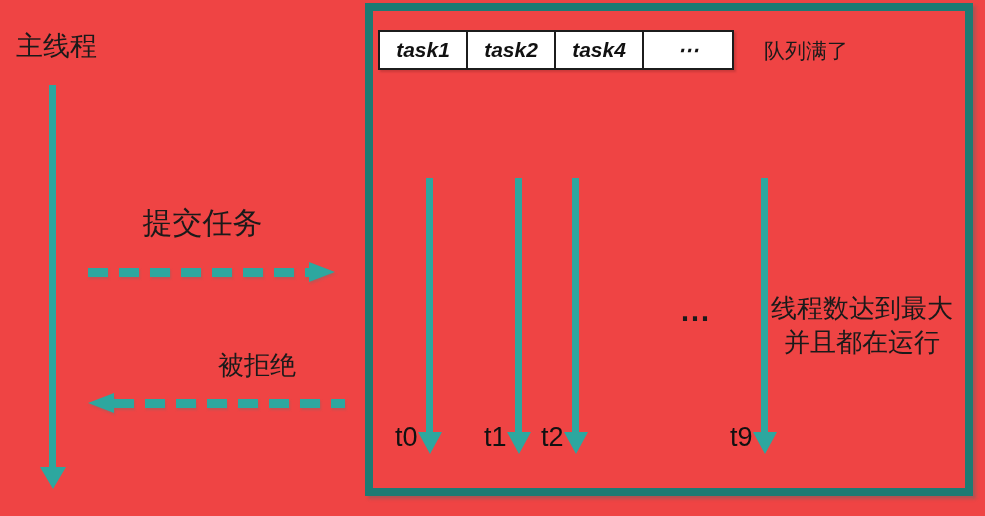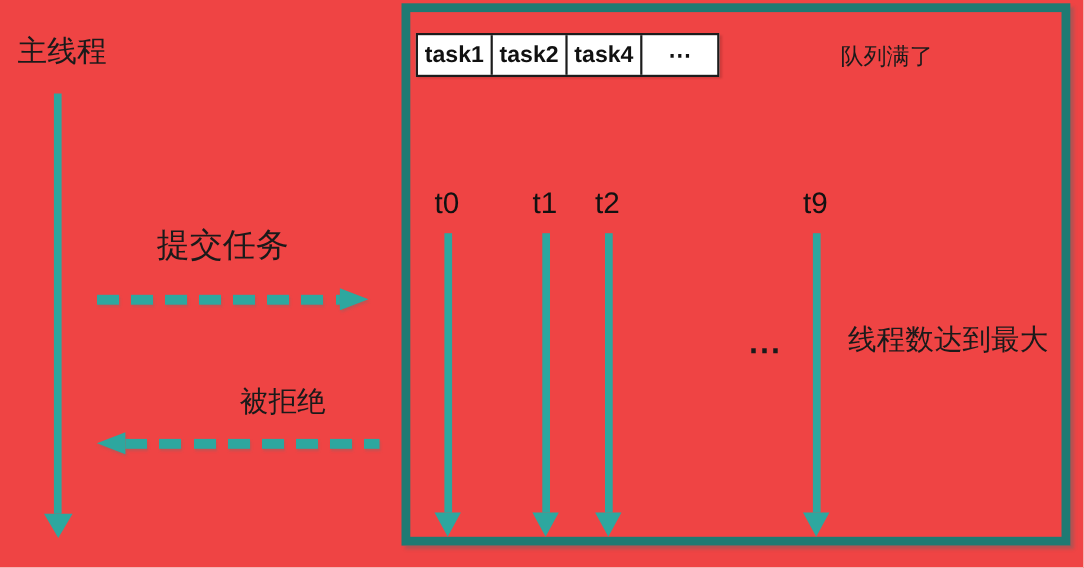--- a/index.html
+++ b/index.html
@@ -55,29 +55,29 @@
     box-shadow: 3px 3px 3px rgba(100,100,100,0.45);
   }
 
   
   .queue {
     position: absolute; left: 378px; top: 30px; height: 40px;
     display: flex; border: 2px solid #1c1c1c; background: #ffffff;
     box-shadow: 2px 2px 2px rgba(0,0,0,0.15);
   }
   .qcell {
-    width: 68px; display: flex; align-items: center; justify-content: center;
-    border-right: 2px solid #1c1c1c; font-size: 21px; font-weight: bold; color: #111;
+    width: 88px; display: flex; align-items: center; justify-content: center;
+    border-right: 2px solid #1c1c1c; font-size: 21px; font-weight: bold; color: #111; font-style: italic;
   }
   .qcell:last-child { border-right: none; }
   .queue-full-label { left: 764px; top: 37px; font-size: 21px; }
 
   
   .thread-col { position: absolute; top: 168px; width: 44px;
-                display: flex; flex-direction: column; align-items: flex-start; }
+                display: flex; flex-direction: row; align-items: flex-end; }
   .thread-col .tlabel { font-size: 27px; height: 34px; line-height: 34px; color: #111; }
   .thread-arrow { position: static; margin-top: 10px; }
   .thread-arrow .vline { height: 254px; }
   .thread-arrow .vhead { border-left-width: 12px; border-right-width: 12px; border-top-width: 22px; }
 
   .mid-ellipsis { left: 671px; top: 300px; width: 48px; text-align: center;
                   font-size: 30px; font-weight: bold; }
 
   .note { position: absolute; left: 756px; top: 291px; width: 212px;
           text-align: center; font-size: 26px; line-height: 34px; }
@@ -142,15 +142,16 @@
     <div class="varrow thread-arrow">
       <div class="vline"></div>
       <div class="vhead"></div>
     </div>
   </div>
 
   <div class="txt mid-ellipsis">⋯</div>
 
   <div class="note">
     <div>线程数达到最大</div>
+    <div>并且都在运行</div>
   </div>
 
 </div>
 
 </body></html>

